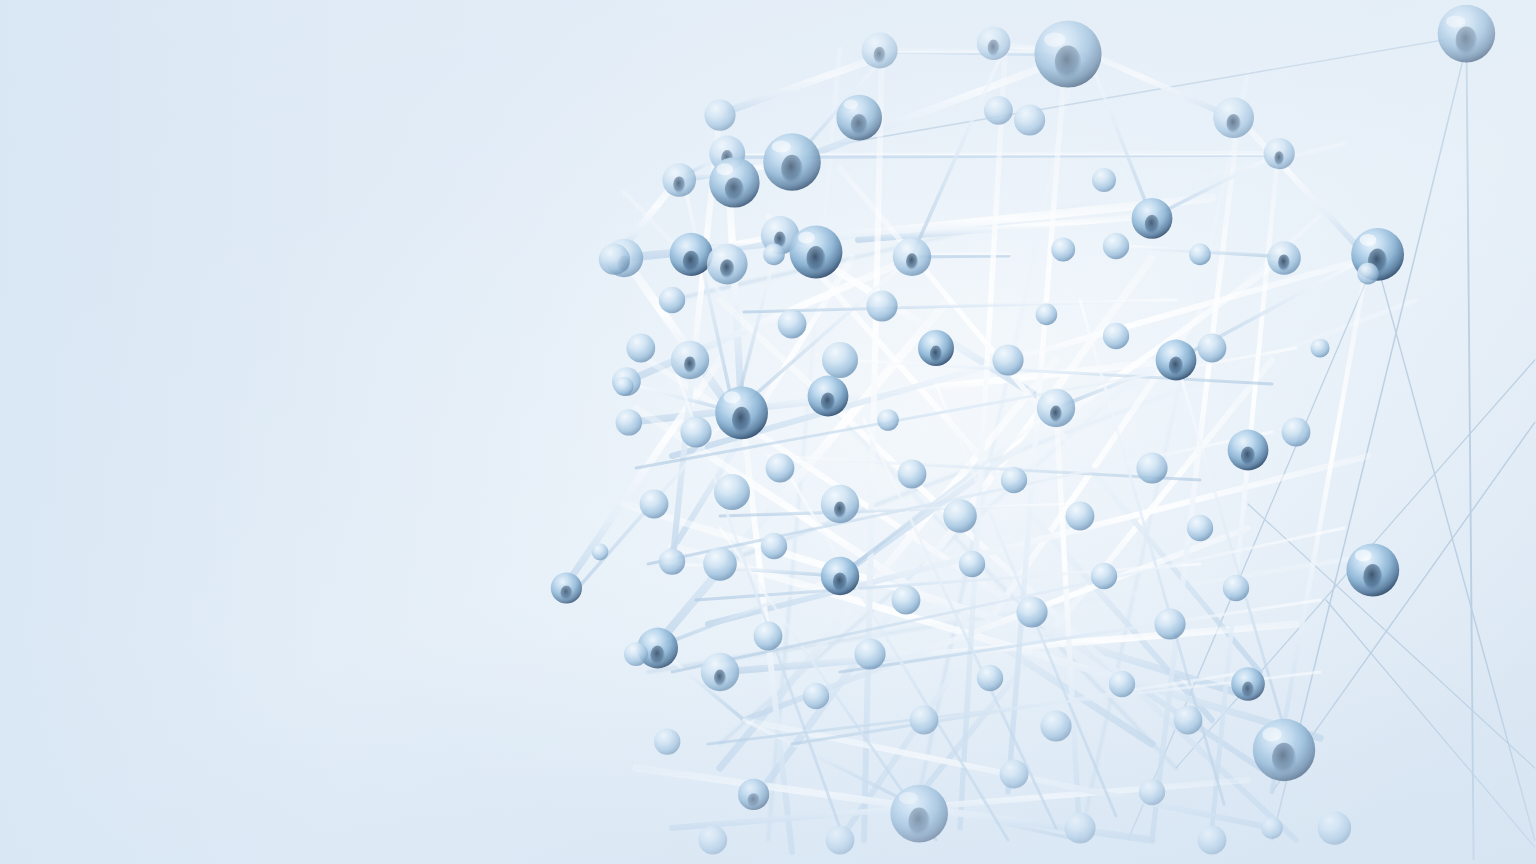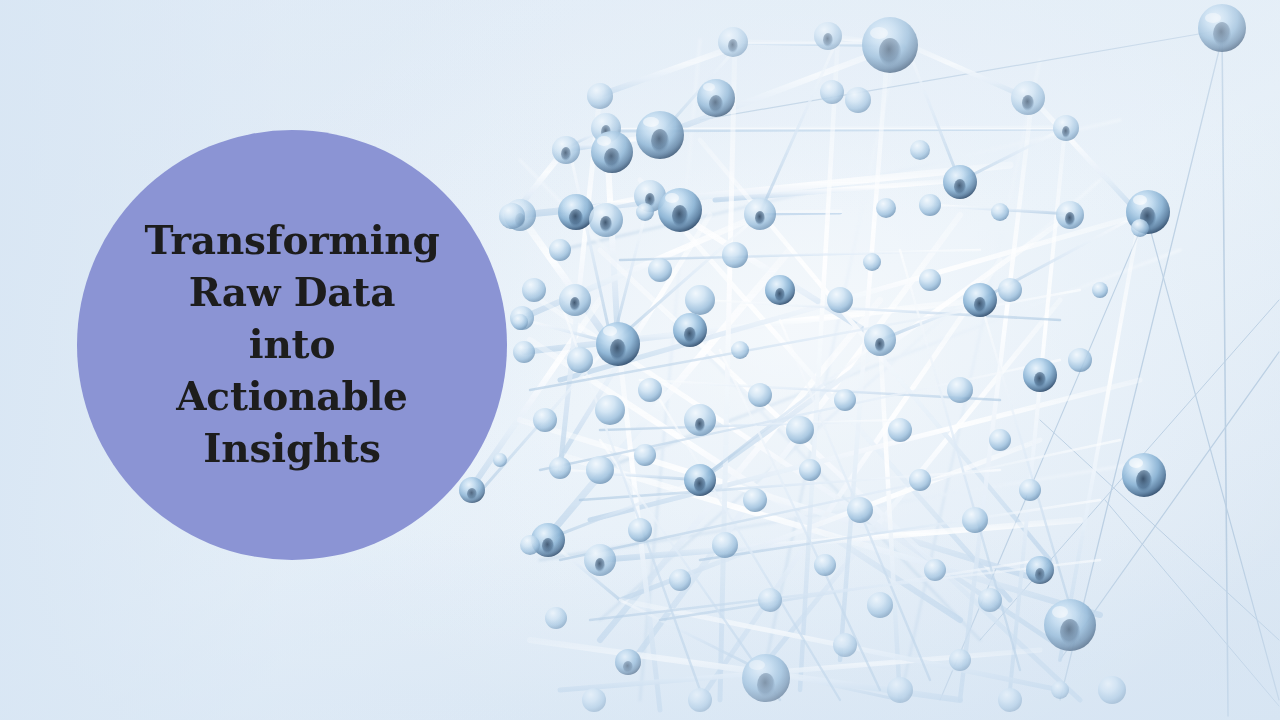--- a/index.html
+++ b/index.html
@@ -609,17 +609,14 @@
           </g>
         <g>
             <circle cx="500" cy="460" r="7" fill="url(#sphPale)"></circle>
           </g>
       </g>
     </svg>
 
     <div class="bg-vignette"></div>
   </div>
 
-  <div class="circle-badge" style="background: rgb(139, 148, 212);">
-    <h1 class="title-text" style="color: rgb(29, 29, 29);"><span>Transforming</span><br><span>Raw Data into</span><br><span>Actionable</span><br><span>Insights</span></h1>
-  </div>
 
 </div>
 
 </body></html>

